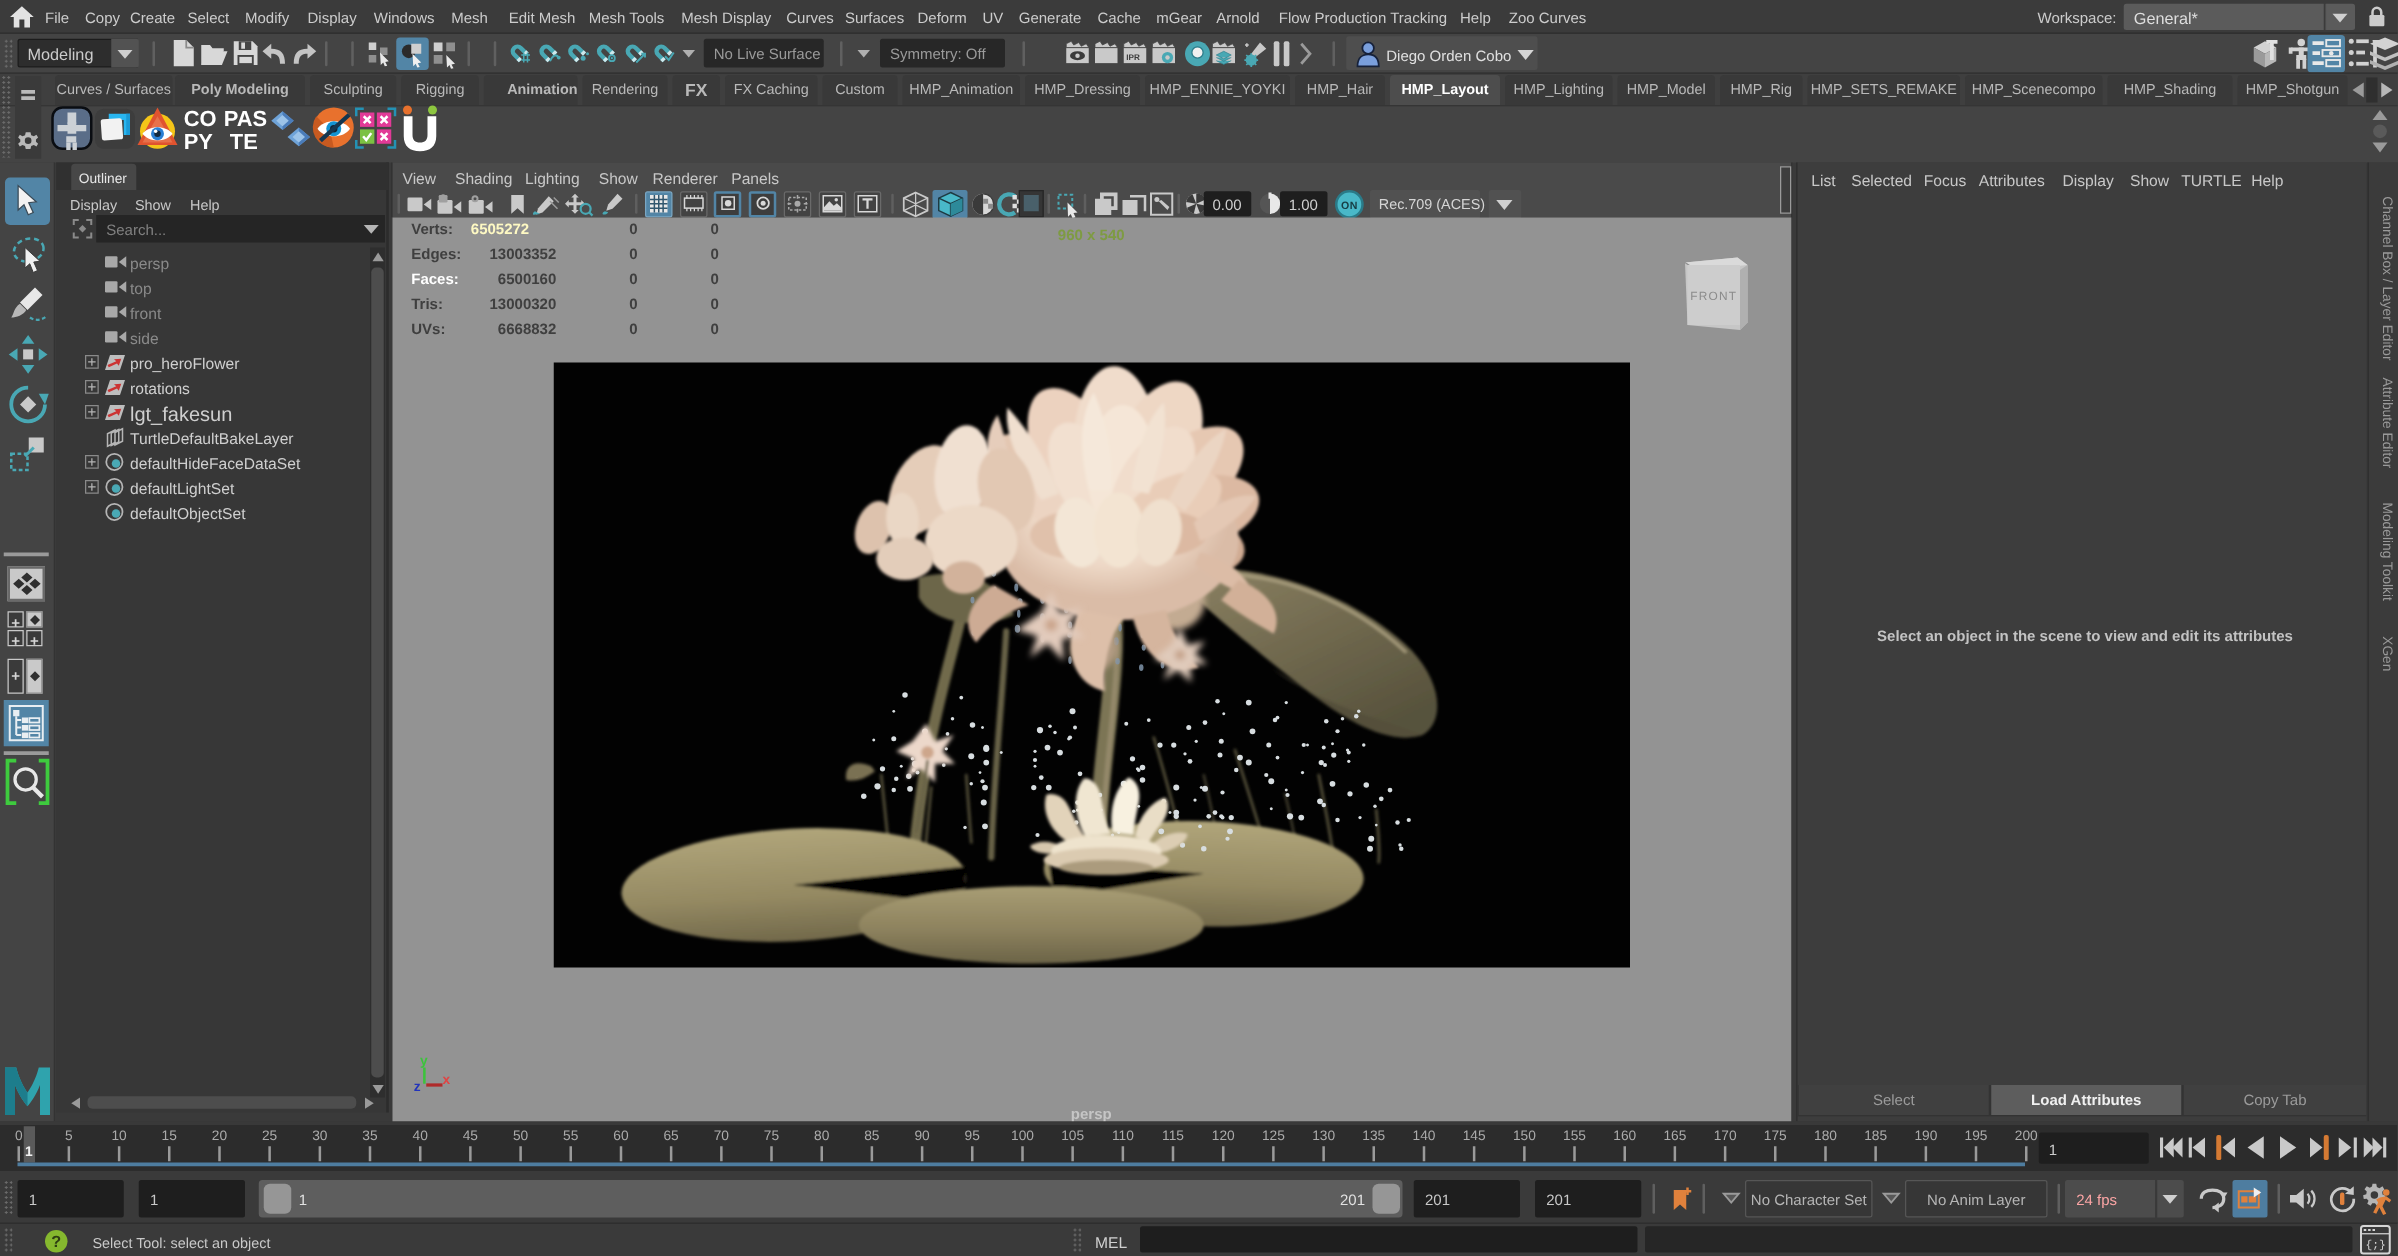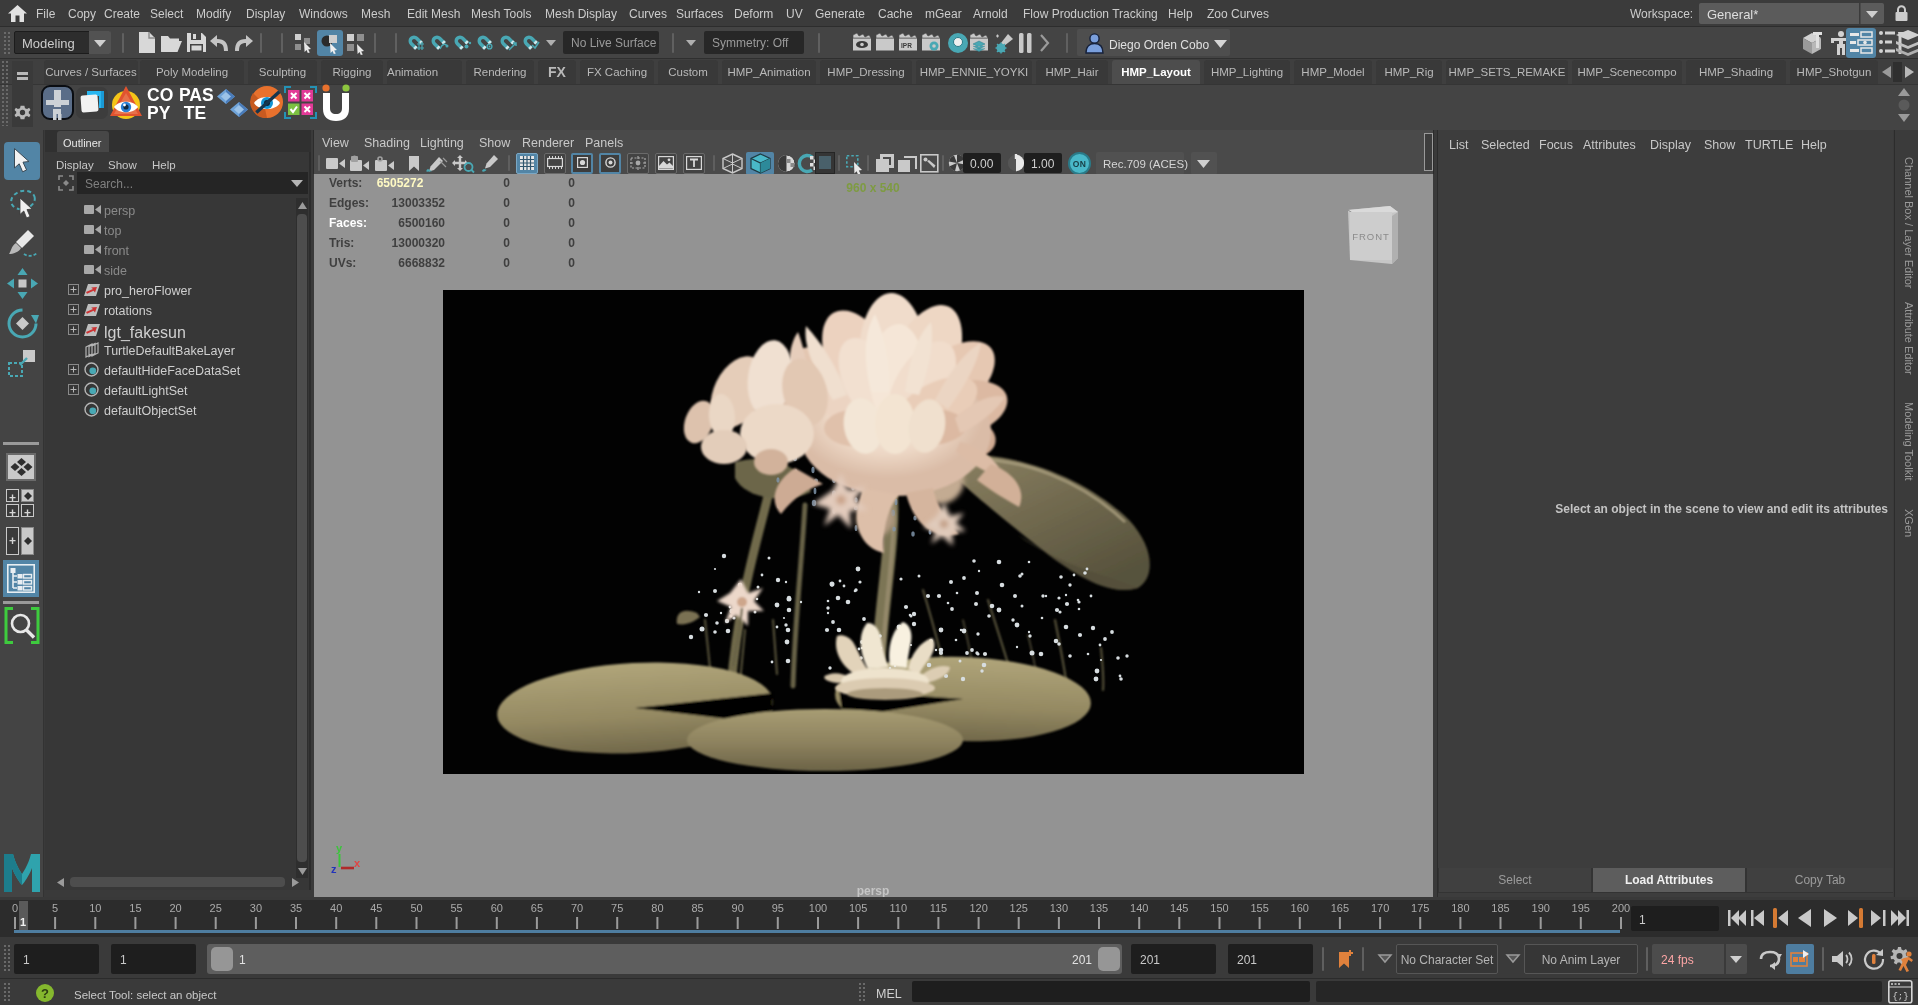--- a/index.html
+++ b/index.html
@@ -258,27 +258,27 @@
   </svg>
 <svg class="abs" style="left:1896px;top:30px" width="24" height="26" viewBox="0 0 24 26">
     <path d="M12 0 L24 5 L12 10 L0 5 Z" fill="#d2d2d2"></path>
     <path d="M0 11 L12 16 L24 11 L24 14 L12 19 L0 14 Z" fill="#c0c0c0"></path>
     <path d="M0 18 L12 23 L24 18 L24 21 L12 26 L0 21 Z" fill="#b0b0b0"></path>
   </svg>
 <div class="abs" style="left:0;top:58px;width:1918px;height:27px;background:#3f3f3f;border-top:1px solid #2f2f2f;border-bottom:1px solid #353535"></div>
 <div class="abs" style="left:44px;top:60px;width:94px;height:24px;background:#393939;border-radius:3px 3px 0 0"></div>
 <div class="abs" style="left:44px;top:60px;width:94px;height:24px;color:#b9b9b9;font-size:11.5px;font-weight:normal;text-align:center;line-height:24px;white-space:nowrap;overflow:hidden">Curves / Surfaces</div>
 <div class="abs" style="left:140px;top:60px;width:104px;height:24px;background:#393939;border-radius:3px 3px 0 0"></div>
-<div class="abs" style="left:140px;top:60px;width:104px;height:24px;color:#b9b9b9;font-size:11.5px;font-weight:normal;text-align:center;line-height:24px;white-space:nowrap;overflow:hidden">Poly Modeling</div>
+<div class="abs" style="left:140px;top:60px;width:104px;height:24px;color:#b9b9b9;font-size:11.5px;font-weight:bold;text-align:center;line-height:24px;white-space:nowrap;overflow:hidden">Poly Modeling</div>
 <div class="abs" style="left:248px;top:60px;width:69px;height:24px;background:#393939;border-radius:3px 3px 0 0"></div>
 <div class="abs" style="left:248px;top:60px;width:69px;height:24px;color:#b9b9b9;font-size:11.5px;font-weight:normal;text-align:center;line-height:24px;white-space:nowrap;overflow:hidden">Sculpting</div>
 <div class="abs" style="left:321px;top:60px;width:62px;height:24px;background:#393939;border-radius:3px 3px 0 0"></div>
 <div class="abs" style="left:321px;top:60px;width:62px;height:24px;color:#b9b9b9;font-size:11.5px;font-weight:normal;text-align:center;line-height:24px;white-space:nowrap;overflow:hidden">Rigging</div>
 <div class="abs" style="left:387px;top:60px;width:75px;height:24px;background:#393939;border-radius:3px 3px 0 0"></div>
-<div class="abs" style="left:387px;top:60px;width:75px;height:24px;color:#b9b9b9;font-size:11.5px;font-weight:normal;text-align:left;line-height:24px;white-space:nowrap;overflow:hidden">Animation</div>
+<div class="abs" style="left:387px;top:60px;width:75px;height:24px;color:#b9b9b9;font-size:11.5px;font-weight:bold;text-align:right;line-height:24px;white-space:nowrap;overflow:hidden">Animation</div>
 <div class="abs" style="left:466px;top:60px;width:68px;height:24px;background:#393939;border-radius:3px 3px 0 0"></div>
 <div class="abs" style="left:466px;top:60px;width:68px;height:24px;color:#b9b9b9;font-size:11.5px;font-weight:normal;text-align:center;line-height:24px;white-space:nowrap;overflow:hidden">Rendering</div>
 <div class="abs" style="left:538px;top:60px;width:38px;height:24px;background:#393939;border-radius:3px 3px 0 0"></div>
 <div class="abs" style="left:538px;top:60px;width:38px;height:24px;color:#b9b9b9;font-size:14px;font-weight:bold;text-align:center;line-height:24px;white-space:nowrap;overflow:hidden">FX</div>
 <div class="abs" style="left:580px;top:60px;width:74px;height:24px;background:#393939;border-radius:3px 3px 0 0"></div>
 <div class="abs" style="left:580px;top:60px;width:74px;height:24px;color:#b9b9b9;font-size:11.5px;font-weight:normal;text-align:center;line-height:24px;white-space:nowrap;overflow:hidden">FX Caching</div>
 <div class="abs" style="left:658px;top:60px;width:60px;height:24px;background:#393939;border-radius:3px 3px 0 0"></div>
 <div class="abs" style="left:658px;top:60px;width:60px;height:24px;color:#b9b9b9;font-size:11.5px;font-weight:normal;text-align:center;line-height:24px;white-space:nowrap;overflow:hidden">Custom</div>
 <div class="abs" style="left:722px;top:60px;width:94px;height:24px;background:#393939;border-radius:3px 3px 0 0"></div>
 <div class="abs" style="left:722px;top:60px;width:94px;height:24px;color:#b9b9b9;font-size:11.5px;font-weight:normal;text-align:center;line-height:24px;white-space:nowrap;overflow:hidden">HMP_Animation</div>
@@ -1092,21 +1092,21 @@
 </svg>
 <div class="abs" style="left:1437px;top:130px;width:456px;height:767px;background:#3d3d3d;border-left:1px solid #2c2c2c"></div>
 <div class="t12" style="left:1449px;top:139px;font-size:12.5px">List</div>
 <div class="t12" style="left:1481px;top:139px;font-size:12.5px">Selected</div>
 <div class="t12" style="left:1539px;top:139px;font-size:12.5px">Focus</div>
 <div class="t12" style="left:1583px;top:139px;font-size:12.5px">Attributes</div>
 <div class="t12" style="left:1650px;top:139px;font-size:12.5px">Display</div>
 <div class="t12" style="left:1704px;top:139px;font-size:12.5px">Show</div>
 <div class="t12" style="left:1745px;top:139px;font-size:12.5px">TURTLE</div>
 <div class="t12" style="left:1801px;top:139px;font-size:12.5px">Help</div>
-<div class="abs" style="left:1448px;top:502px;width:440px;color:#c3c3c3;font-size:12px;font-weight:bold;text-align:right">Select an object in the scene to view and edit its attributes</div>
+<div class="abs" style="left:1448px;top:502px;width:440px;color:#c3c3c3;font-size:12px;font-weight:bold;text-align:center">Select an object in the scene to view and edit its attributes</div>
 <div class="abs" style="left:1438px;top:868px;width:455px;height:25px;background:#333333"></div>
 <div class="abs" style="left:1439px;top:868px;width:152px;height:24px;background:#404040;color:#9b9b9b;font-size:12px;text-align:center;line-height:24px">Select</div>
 <div class="abs" style="left:1593px;top:868px;width:152px;height:24px;background:#5d5d5d;color:#f0f0f0;font-size:12px;font-weight:bold;text-align:center;line-height:24px">Load Attributes</div>
 <div class="abs" style="left:1747px;top:868px;width:146px;height:24px;background:#404040;color:#9b9b9b;font-size:12px;text-align:center;line-height:24px">Copy Tab</div>
 <div class="abs" style="left:1894px;top:130px;width:24px;height:767px;background:#3b3b3b;border-left:1px solid #2c2c2c"></div>
 <div class="abs" style="left:1897px;top:157px;width:18px;color:#9a9a9a;font-size:11px;white-space:nowrap;writing-mode:vertical-rl">Channel Box / Layer Editor</div>
 <div class="abs" style="left:1897px;top:302px;width:18px;color:#9a9a9a;font-size:11px;white-space:nowrap;writing-mode:vertical-rl">Attribute Editor</div>
 <div class="abs" style="left:1897px;top:402px;width:18px;color:#9a9a9a;font-size:11px;white-space:nowrap;writing-mode:vertical-rl">Modeling Toolkit</div>
 <div class="abs" style="left:1897px;top:509px;width:18px;color:#9a9a9a;font-size:11px;white-space:nowrap;writing-mode:vertical-rl">XGen</div>
 <div class="abs" style="left:0;top:897px;width:1918px;height:3px;background:#393939"></div>

